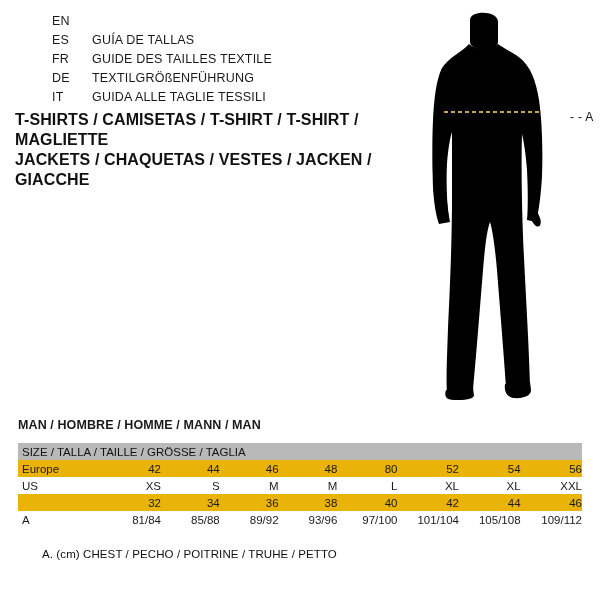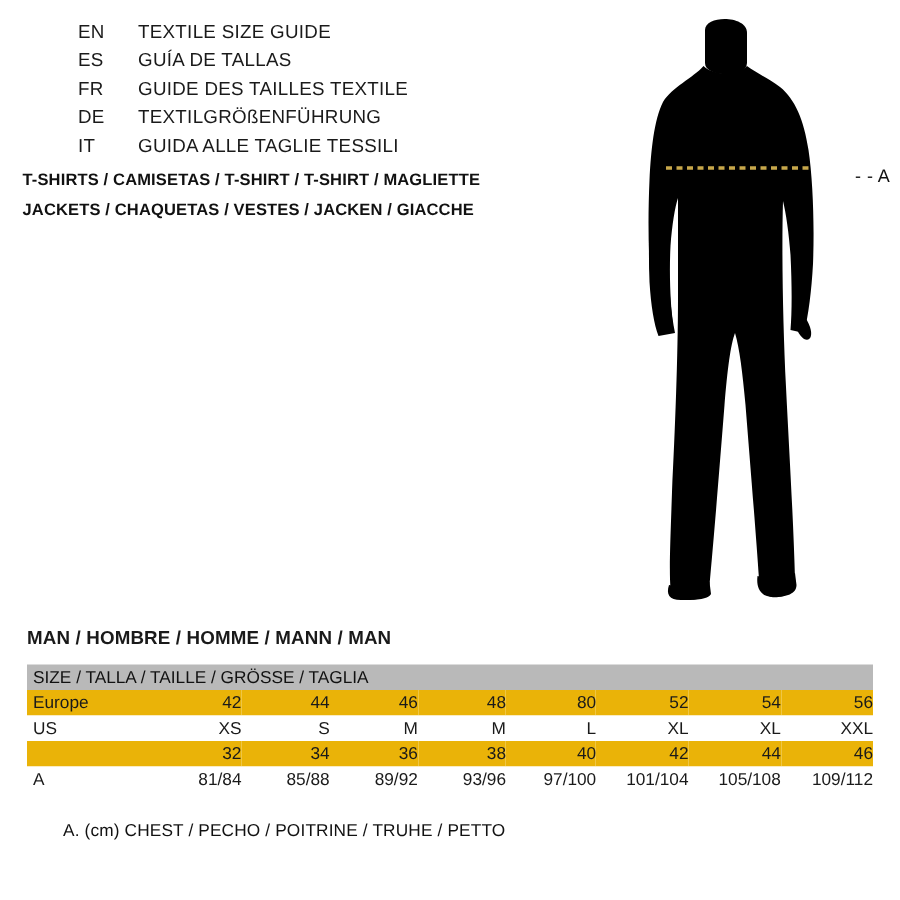--- a/index.html
+++ b/index.html
@@ -47,21 +47,21 @@
   }
 
   
   .cat-block {
     position: absolute;
     top: 110px;
     left: 15px;
     width: 380px;
   }
   .cat-line {
-    font-size: 11px;
+    font-size: 16px;
     font-weight: bold;
     letter-spacing: 0.1px;
     line-height: 20px;
     color: #111;
   }
 
   
   .figure-wrap {
     position: absolute;
     left: 400px;
@@ -133,21 +133,20 @@
   }
 </style>
 </head>
 <body>
 
 <div class="page">
 
   <div class="lang-block">
     <div class="lang-row">
       <span class="lang-code">EN</span>
-      <span class="lang-text">TEXTILE SIZE GUIDE</span>
     </div>
     <div class="lang-row">
       <span class="lang-code">ES</span>
       <span class="lang-text">GUÍA DE TALLAS</span>
     </div>
     <div class="lang-row">
       <span class="lang-code">FR</span>
       <span class="lang-text">GUIDE DES TAILLES TEXTILE</span>
     </div>
     <div class="lang-row">

